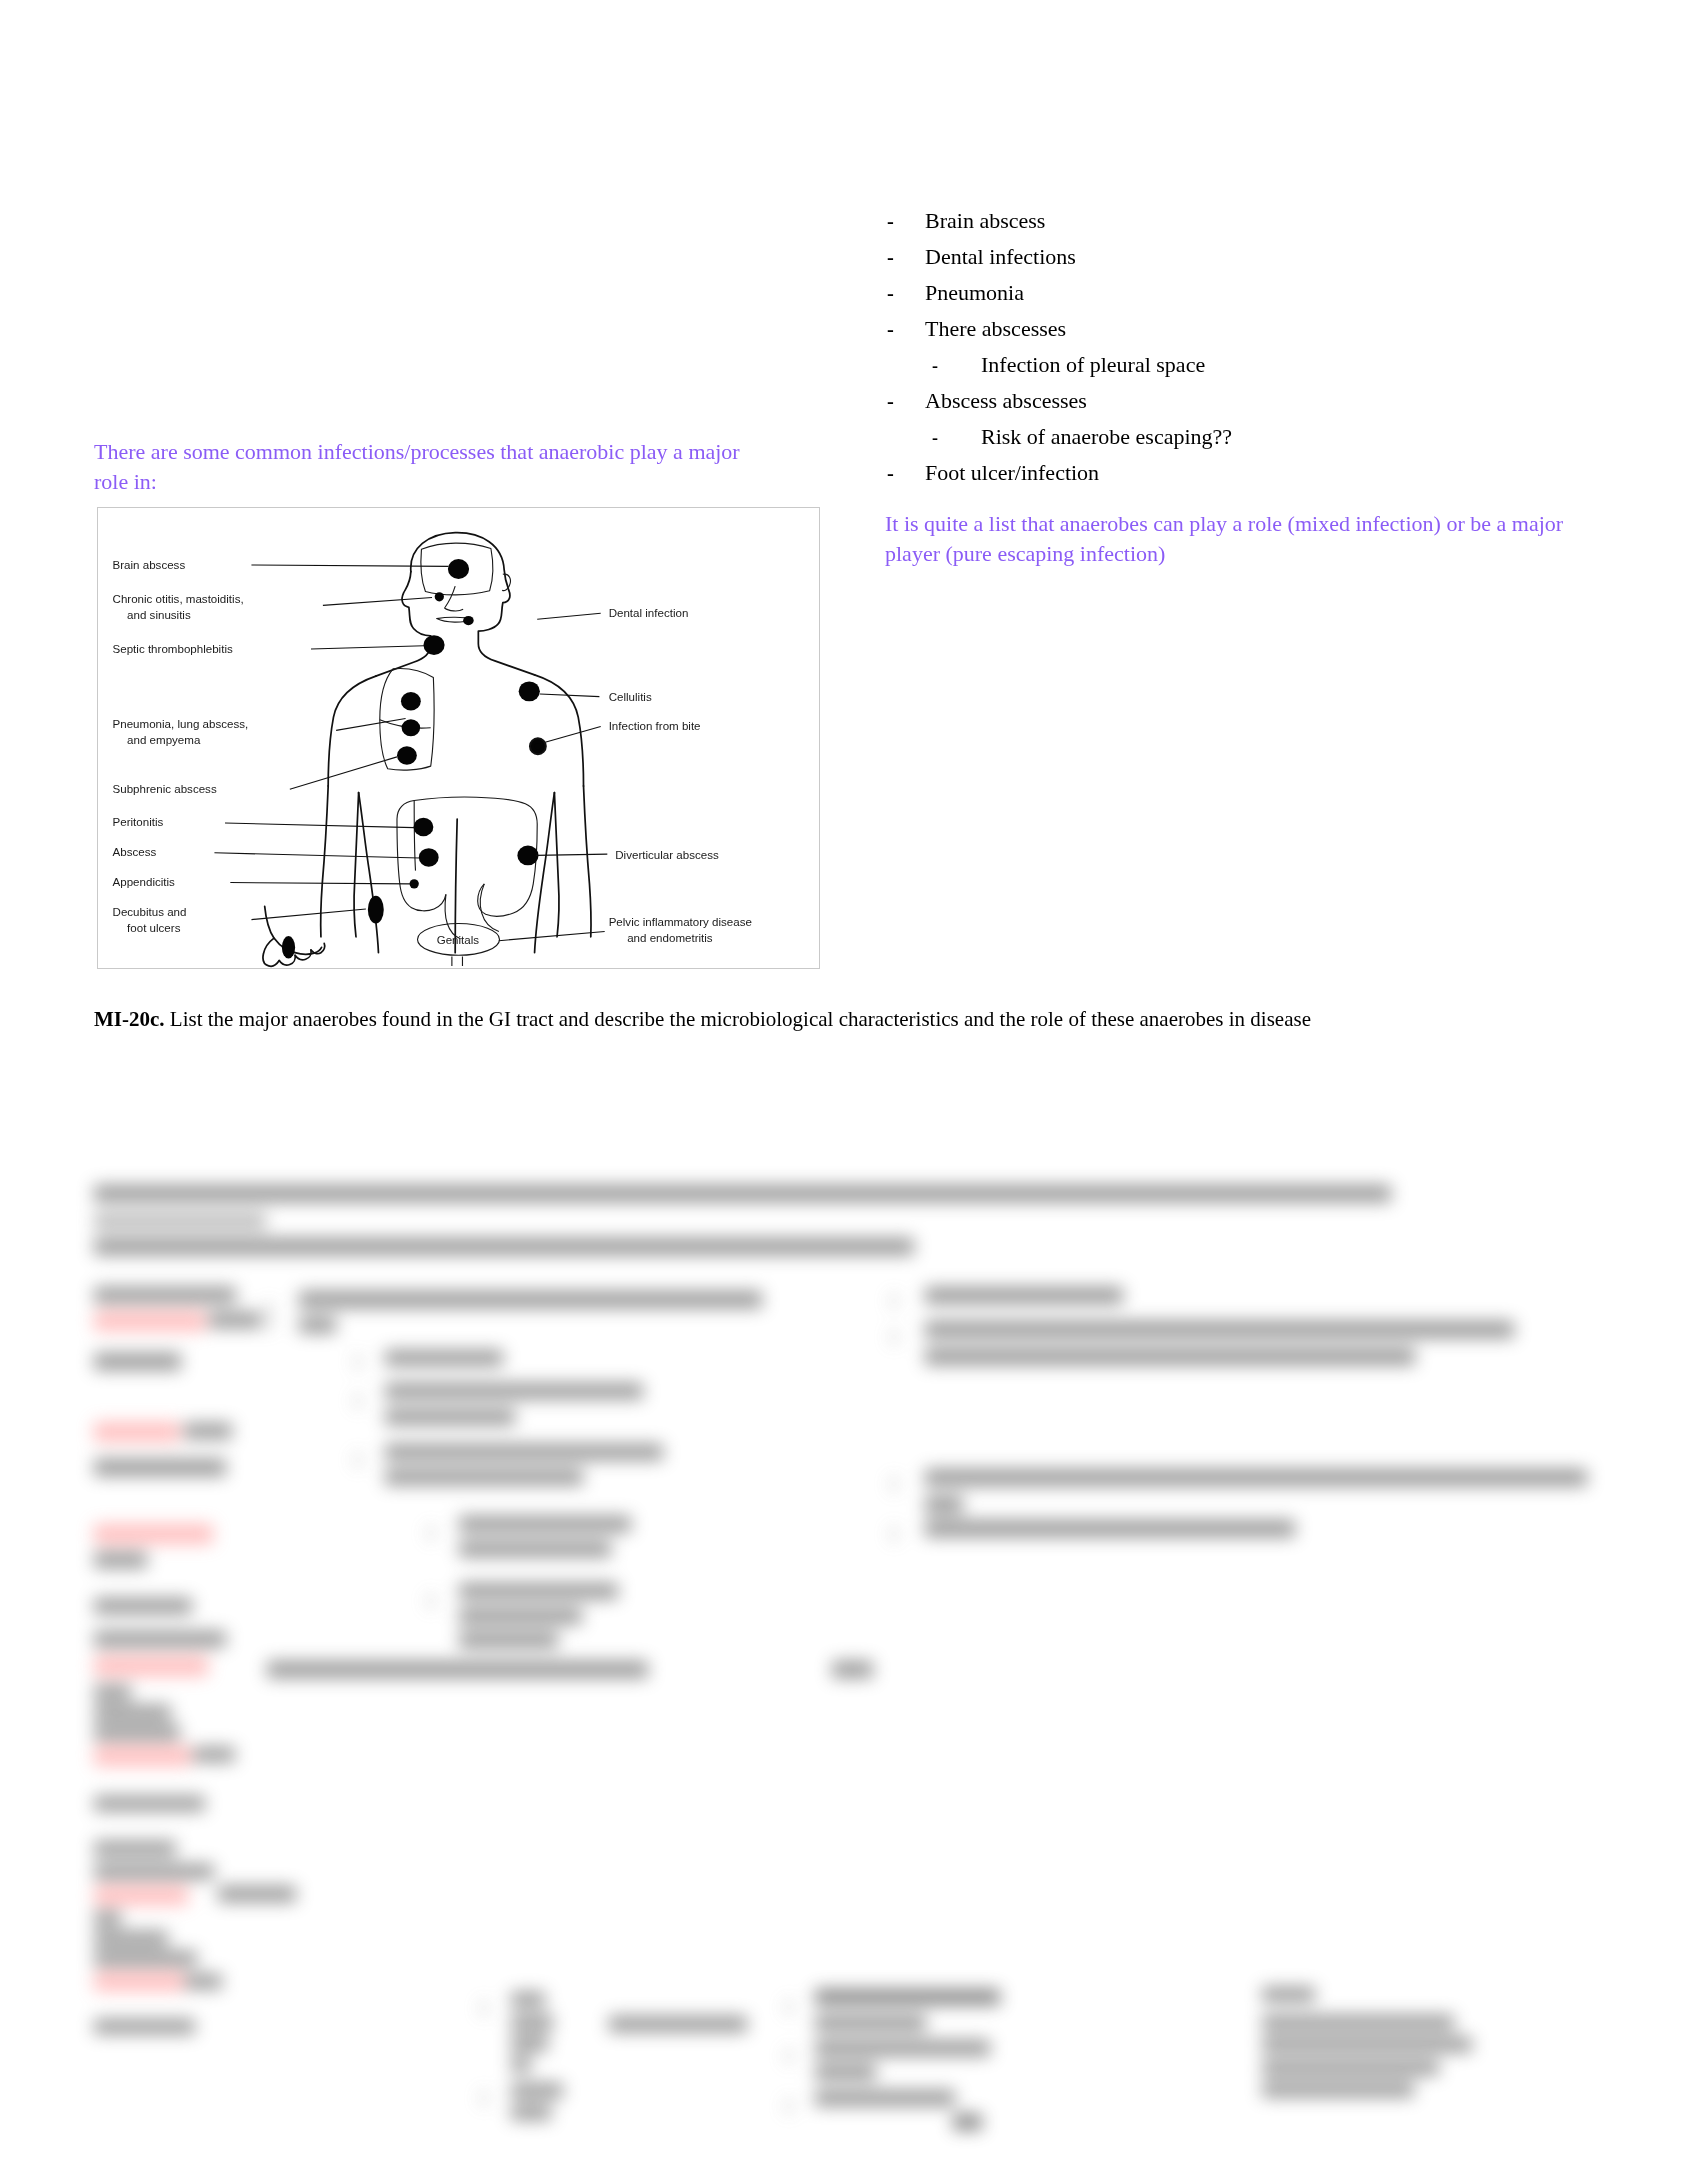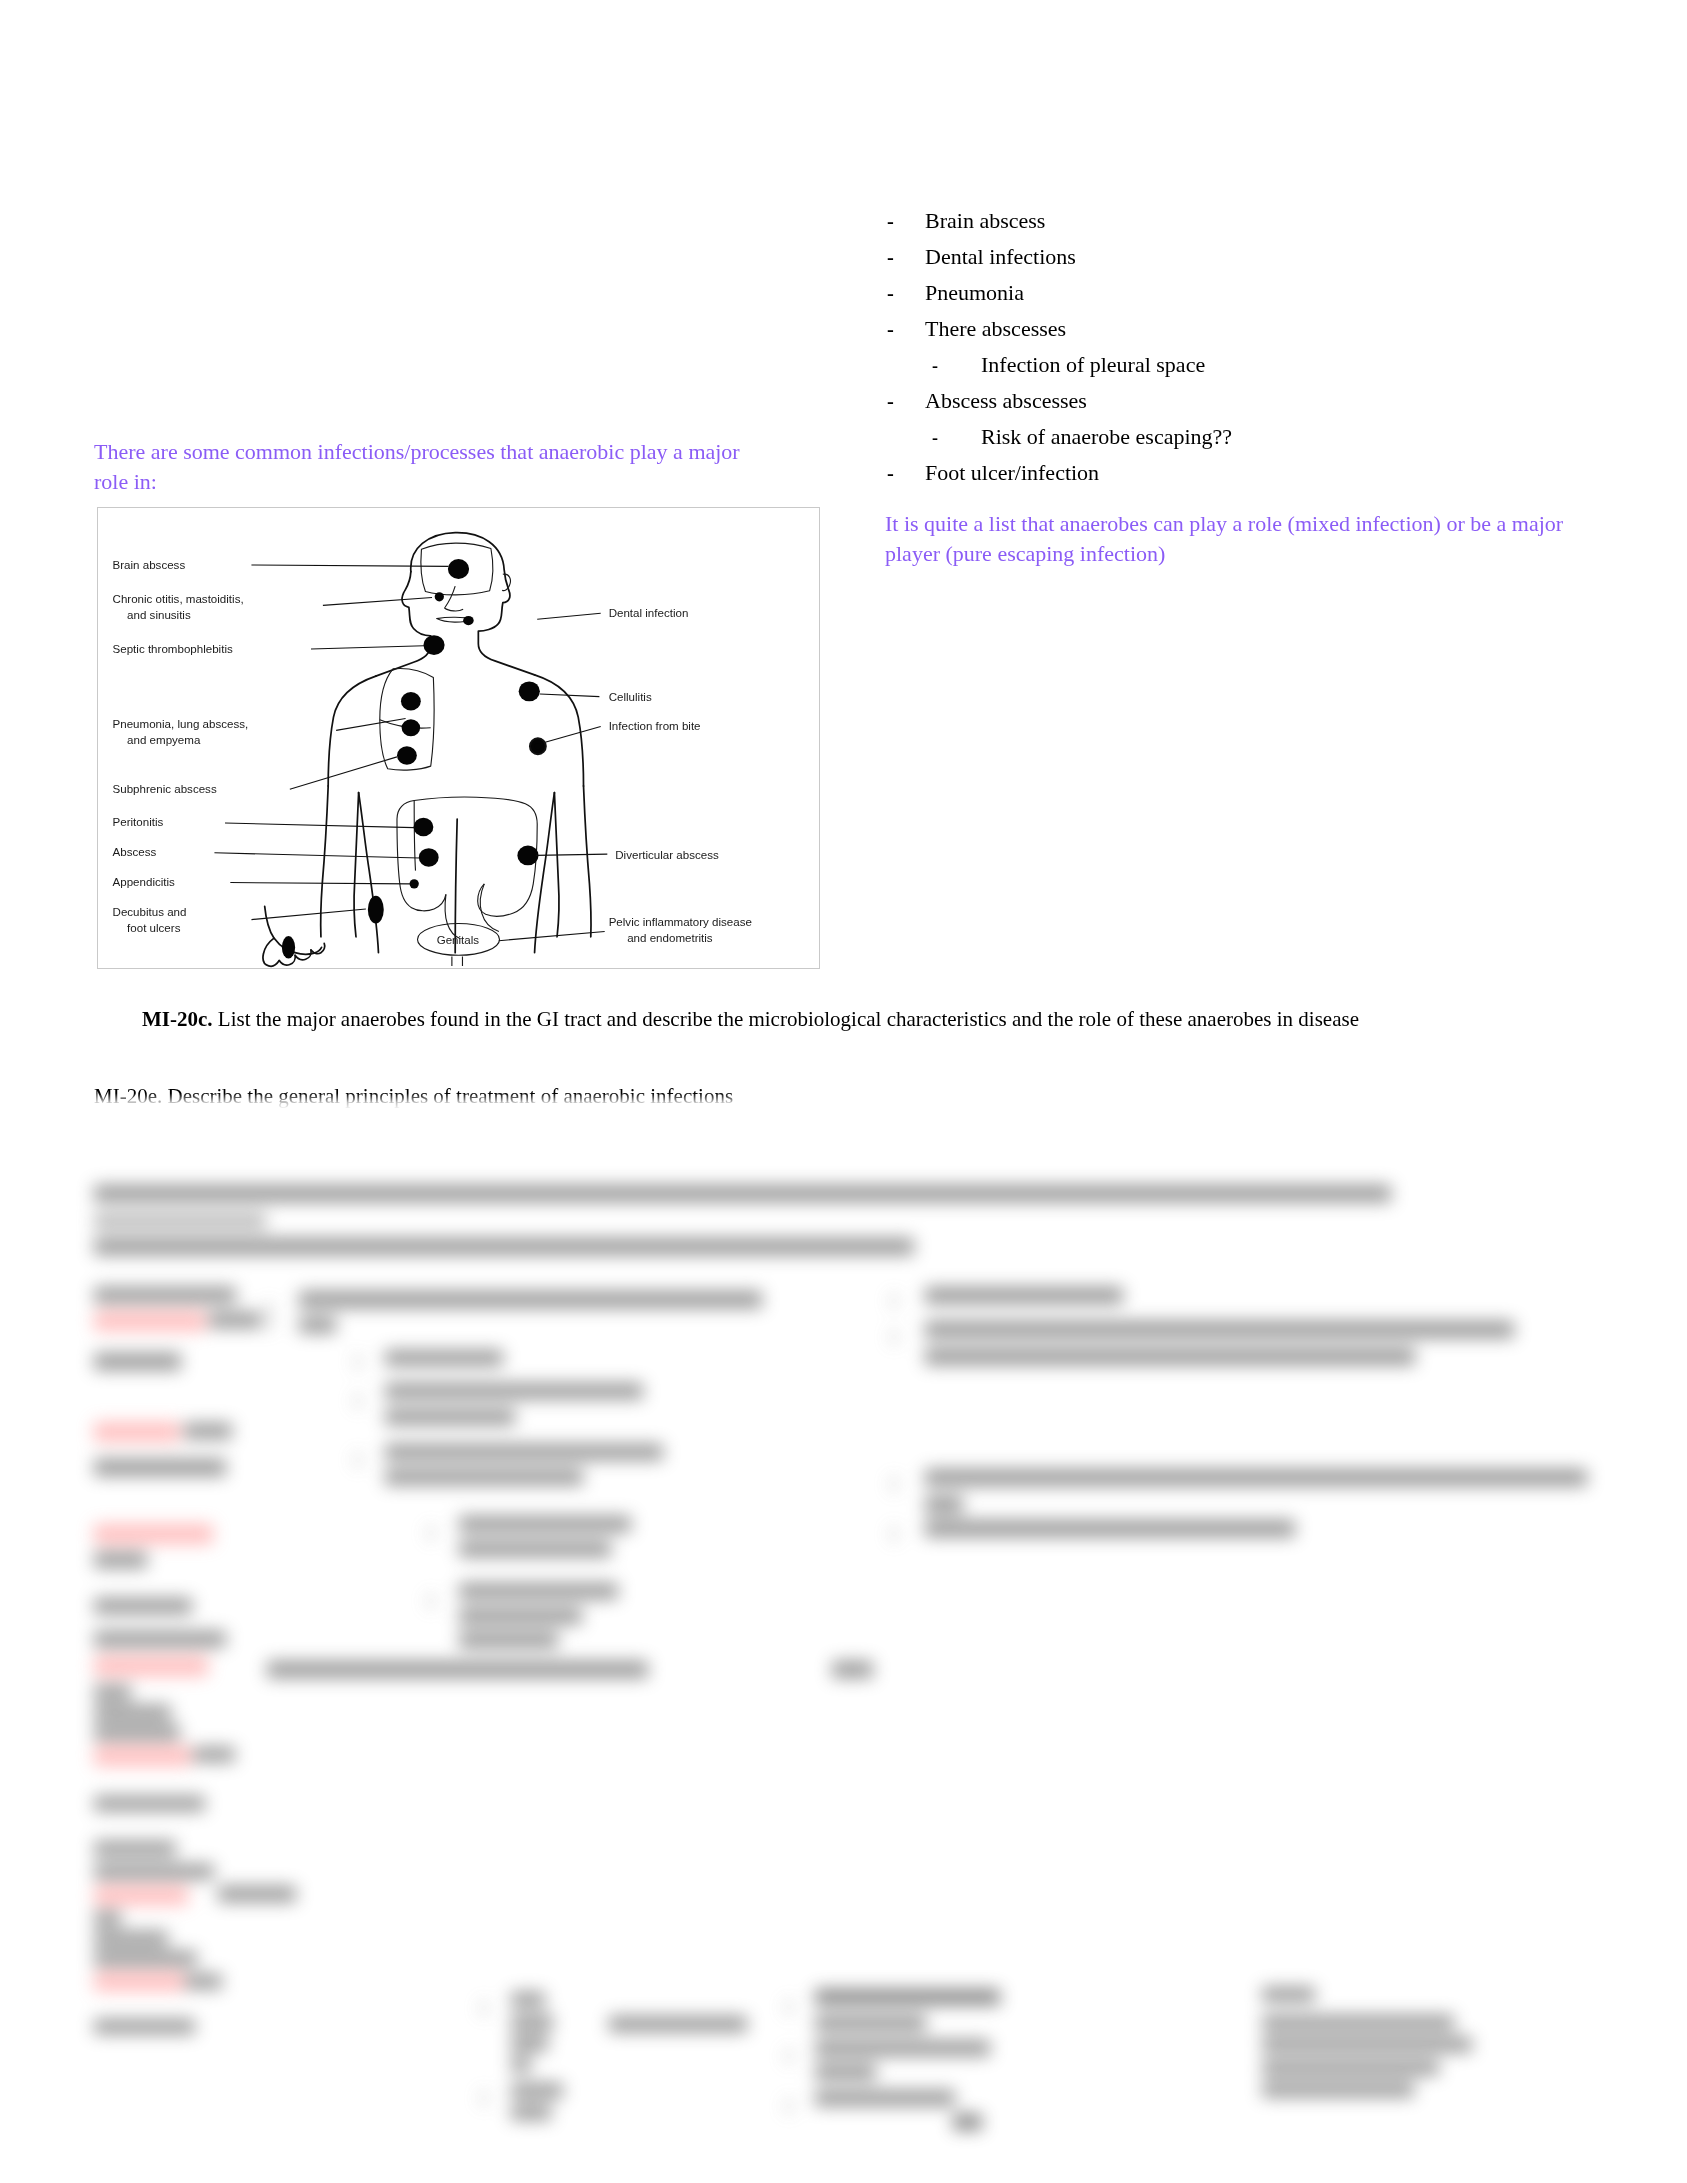--- a/index.html
+++ b/index.html
@@ -108,21 +108,20 @@
   .dot { fill: #050505; }
 
   
   #objectives {
     position: absolute;
     left: 94px;
     top: 1006px;
     width: 1508px;
     font-size: 21px;
     line-height: 1.30;
-    margin-left: 48px;
   }
   #objectives .obj-line { white-space: nowrap; }
   #objectives .obj-code { font-weight: 700; }
 
   #obj-e-wrap {
     position: absolute;
     left: 94px;
     top: 1083px;
     width: 1508px;
     font-size: 21px;
@@ -326,25 +325,20 @@
       </g>
     </svg>
   </div>
 
   <div id="objectives">
     <div class="obj-line">
       <span class="obj-code">MI-20c.</span><span> List the major anaerobes found in the GI tract and describe the microbiological characteristics and the role of these anaerobes in disease</span>
     </div>
   </div>
 
-  <div id="obj-e-wrap">
-    <div class="obj-line">
-      <span class="obj-code">MI-20e.</span><span> Describe the general principles of treatment of anaerobic infections</span>
-    </div>
-  </div>
 
   <div id="redacted-region">
 
     <div class="rd" style="left:94px;  top:90px; width:1297px; height:17px;"></div>
     <div class="rd light" style="left:94px;  top:118px; width:172px;  height:16px;"></div>
     <div class="rd" style="left:94px;  top:143px; width:820px; height:17px;"></div>
 
     <div class="rd" style="left:94px;  top:192px; width:142px;  height:16px;"></div>
     <div class="rd pink" style="left:94px;  top:216px; width:112px;  height:20px;"></div>
     <div class="rd" style="left:209px;  top:217px; width:52px;   height:16px;"></div>

